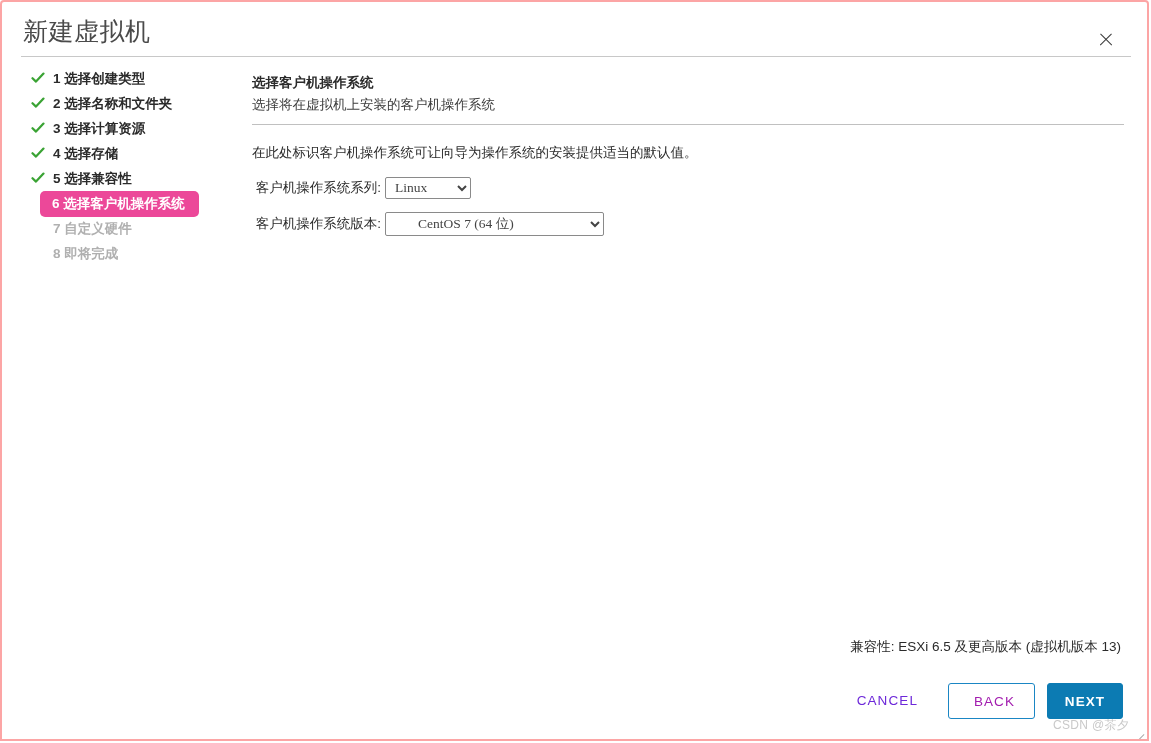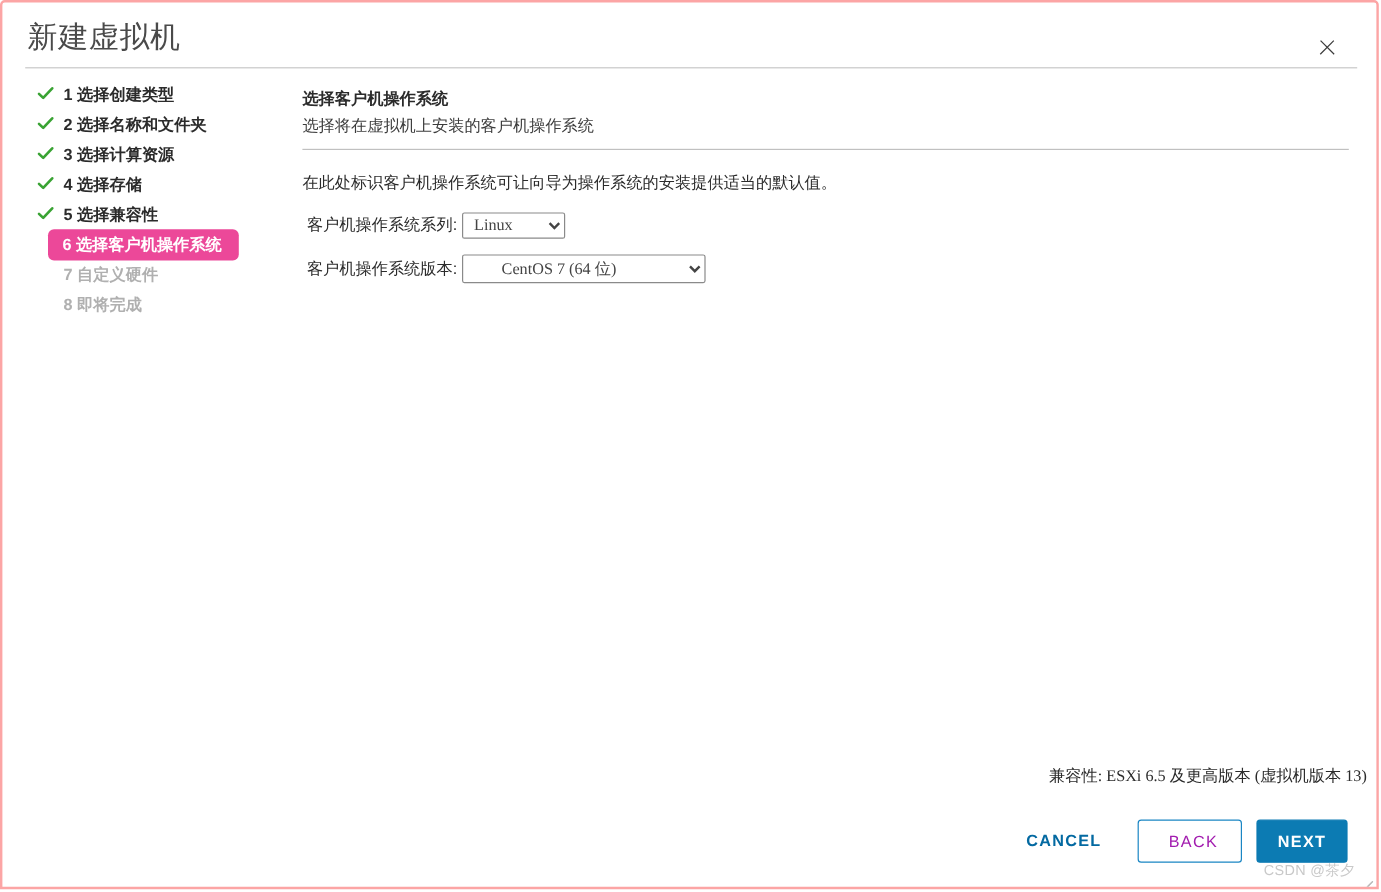--- a/index.html
+++ b/index.html
@@ -189,56 +189,54 @@
     color: #444444;
     background: #ffffff;
     border: 1px solid #8a8a8a;
     border-radius: 2px;
     padding: 1px 4px 2px 5px;
     height: 22px;
     box-sizing: border-box;
     outline: none;
   }
   select.family  { width: 86px; }
-  select.version { width: 203px; height: 24px; padding-left: 28px; }
+  select.version { width: 219px; height: 24px; padding-left: 28px; }
 
   
   .compat {
     position: absolute;
-    right: 8px;
+    right: 26px;
     top: 636px;
     font-size: 13.5px;
     color: #2b2b2b;
     white-space: nowrap;
-    font-family: Liberation Serif, serif;
   }
   .footer {
     position: absolute;
     right: 24px;
     top: 681px;
     display: flex;
     align-items: center;
     gap: 0;
   }
   .btn {
     font-family: "Liberation Sans", "DejaVu Sans", sans-serif;
     font-size: 13.5px;
     letter-spacing: 1.1px;
     cursor: pointer;
     box-sizing: border-box;
     text-align: center;
   }
   .btn-cancel {
     background: transparent;
     border: none;
-    color: #0369a1;
+    color: #6d28d9;
     padding: 0 22px;
     height: 36px;
     line-height: 36px;
-    font-weight: bold;
   }
   .btn-back {
     background: #ffffff;
     border: 1px solid #1a86c4;
     border-radius: 3px;
     color: #a21caf;
     width: 87px;
     height: 36px;
     margin-left: 8px;
     padding-left: 12px;

